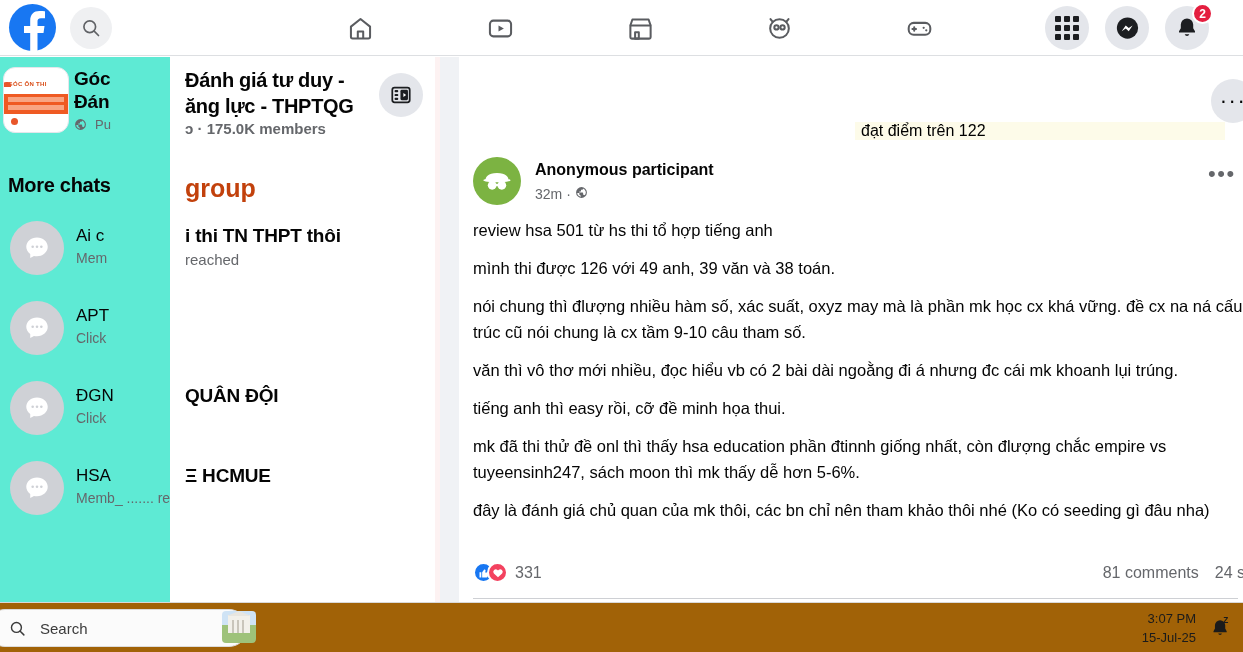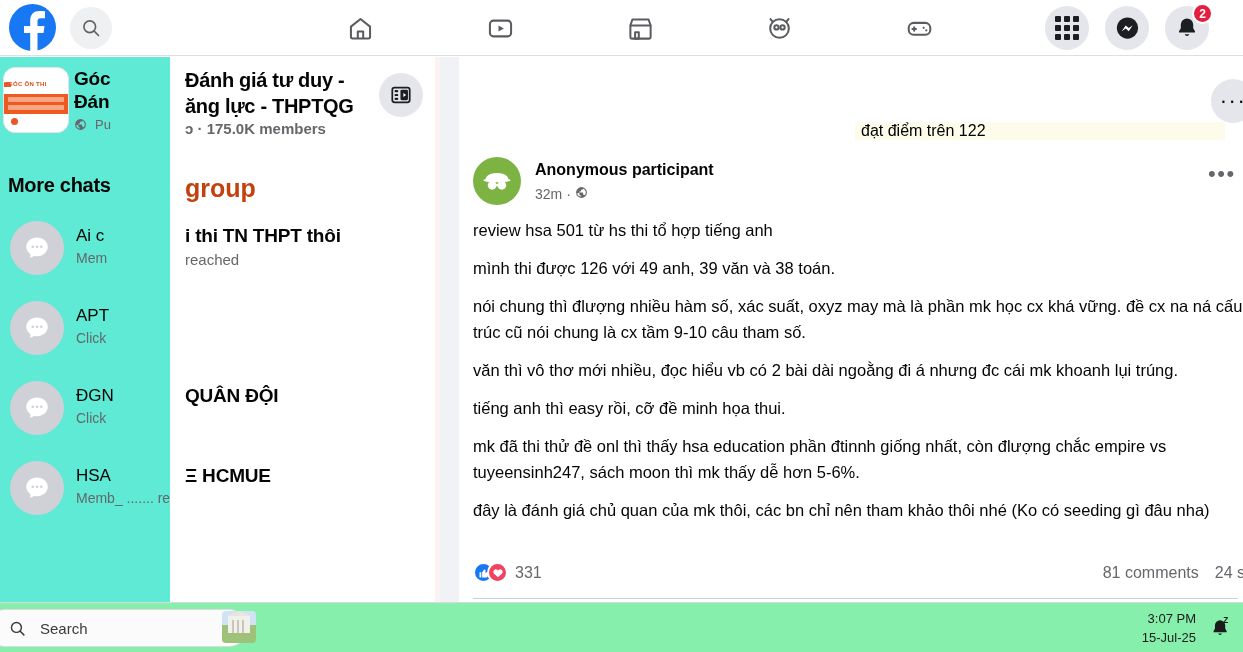--- a/index.html
+++ b/index.html
@@ -254,21 +254,21 @@
   }
   .anno-l3-wrap {
     position: absolute; left: 855px; top: 122px;
     width: 370px; background: #fdfbe9; z-index: 7;
     padding-left: 6px;
   }
 
   
   .taskbar {
     position: absolute; left: 0; bottom: 0; width: 1243px; height: 50px;
-    background: #86efac;
+    background: #a16207;
     border-top: 1px solid #d9d9d9;
     z-index: 10;
   }
   .tb-search {
     position: absolute; left: -14px; top: 6px;
     width: 262px; height: 38px; border-radius: 19px;
     background: #fbfbfb; border: 1px solid #dcdcdc;
     display: flex; align-items: center;
   }
   .tb-search .s-ic { margin-left: 22px; color: #3b3b3b; display:flex; }

